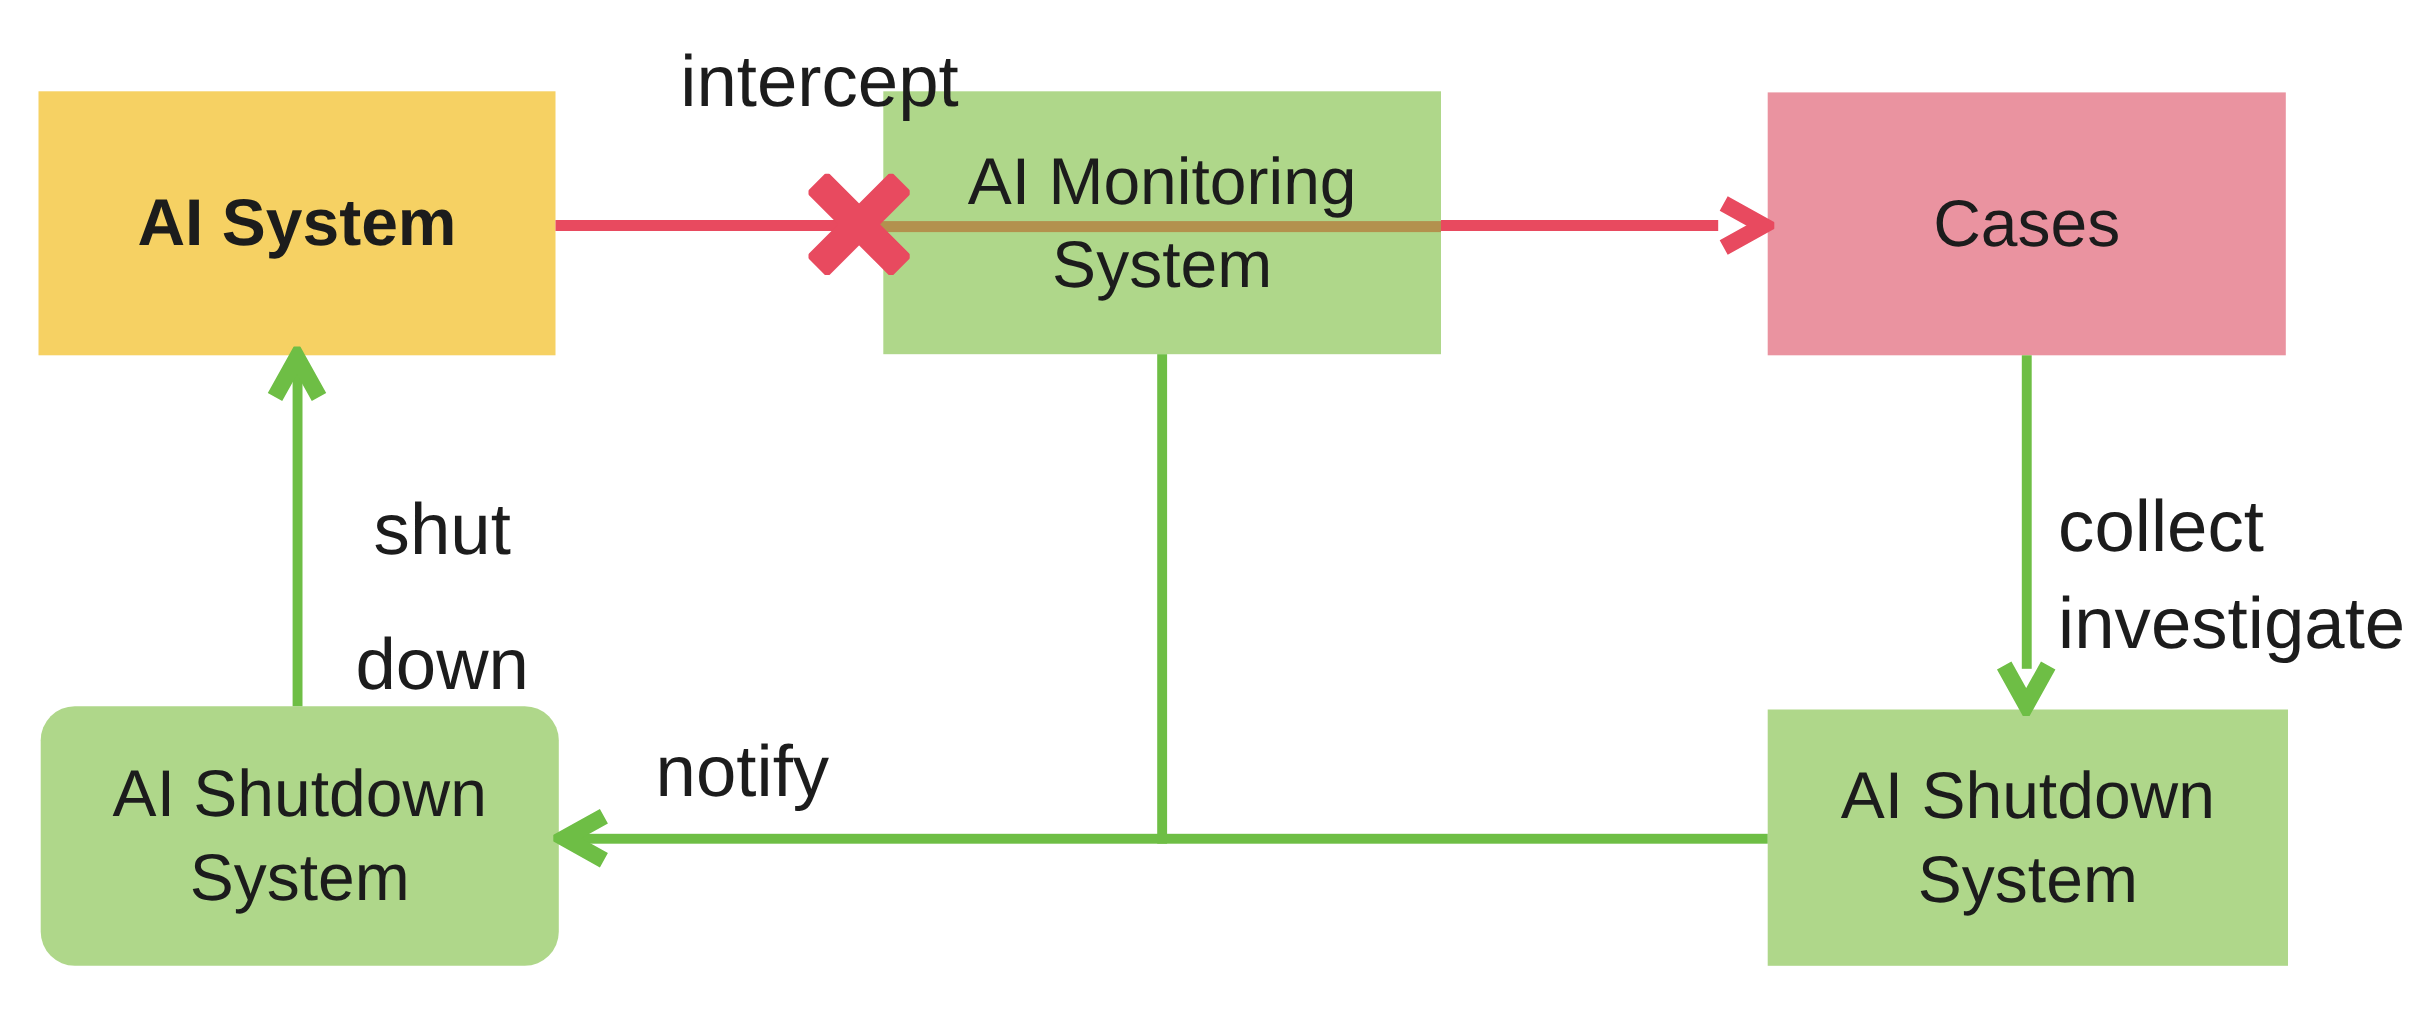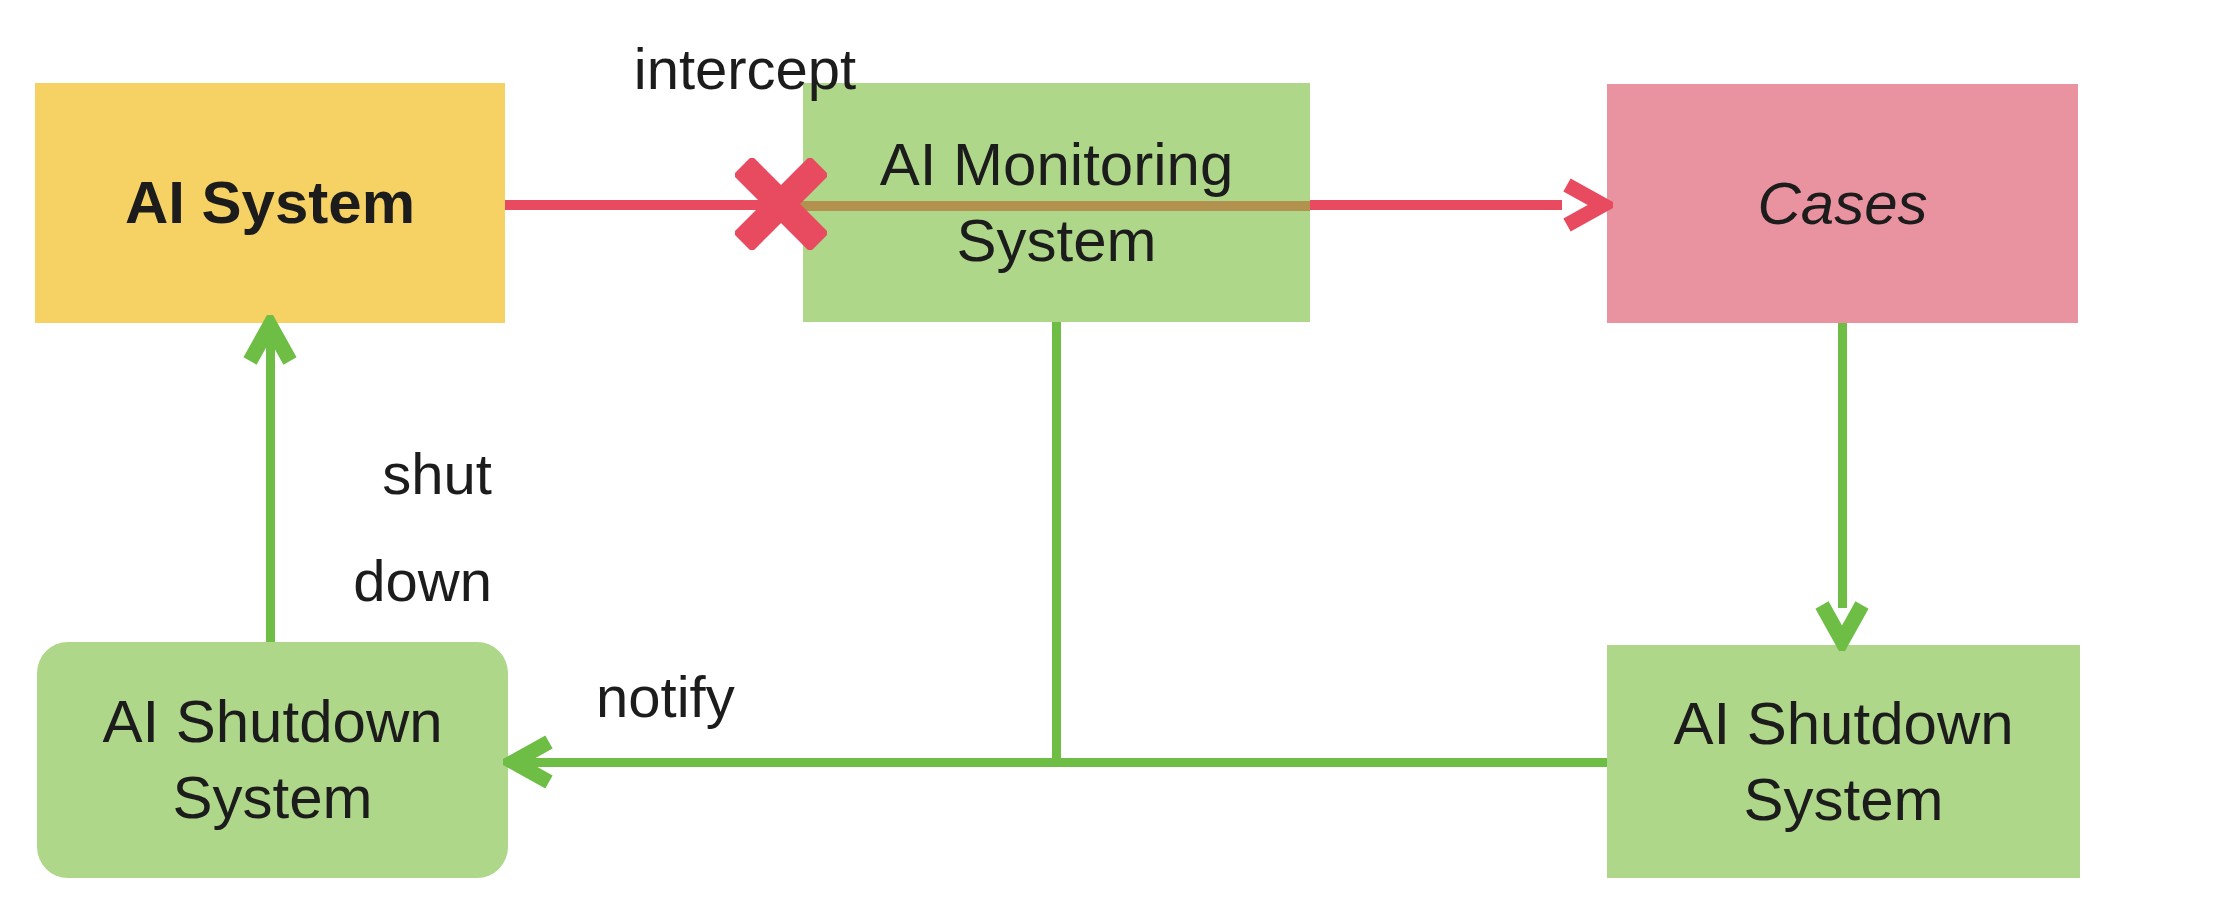--- a/index.html
+++ b/index.html
@@ -27,33 +27,33 @@
   .line-green{background:var(--arrow-green);}
   .line-brown{background:var(--overlap-brown);}
 
   .arrowhead{position:absolute;z-index:2;}
   .arrowhead path, .xmark path{fill:none;stroke-linejoin:miter;}
   .stroke-red{stroke:var(--arrow-red);}
   .stroke-green{stroke:var(--arrow-green);}
 
   .edge-label{
     position:absolute;z-index:2;
-    font-size:58px;line-height:1.2;
+    font-size:66px;line-height:1.2;
     white-space:pre-line;
   }
   #lbl-intercept{left:560px;top:34px;width:370px;text-align:center;}
   #lbl-commit{left:1328px;top:42px;text-align:left;line-height:1.22;}
   #lbl-collect{left:1871px;top:434px;text-align:left;line-height:1.34;}
   #lbl-notify{left:596px;top:662px;}
-  #lbl-shutdown{left:312px;top:420px;width:180px;text-align:right;line-height:1.85;}
+  #lbl-shutdown{left:312px;top:420px;width:180px;text-align:center;line-height:1.85;}
 
   
   #node-ai-system{left:35px;top:83px;width:470px;height:240px;}
   #node-ai-monitoring{left:803px;top:83px;width:507px;height:239px;}
-  #node-cases{left:1607px;top:84px;width:471px;height:239px;font-style:italic;}
+  #node-cases{left:1607px;top:84px;width:471px;height:239px;}
   #node-ai-shutdown{left:37px;top:642px;width:471px;height:236px;border-radius:31px;}
   #node-ai-detective{left:1607px;top:645px;width:473px;height:233px;}
 
   
   #intercept-line{left:505px;top:200px;width:281px;height:10px;}
   #overlap-line{left:786px;top:201px;width:524px;height:10px;}
   #offense-line{left:1310px;top:200px;width:252px;height:10px;}
   #offense-head{left:1555px;top:177px;}
   #xmark{left:735px;top:158px;}
   #shutdown-line{left:266px;top:336px;width:9px;height:306px;}
@@ -110,17 +110,19 @@
   <svg class="arrowhead" id="collect-head" width="56" height="58" viewBox="0 0 56 58">
     <path class="stroke-green" d="M8 12 L28 48 L48 12" stroke-width="15"></path>
   </svg>
 
   <div class="line line-green" id="notify-line"></div>
   <svg class="arrowhead" id="notify-head" width="58" height="56" viewBox="0 0 58 56">
     <path class="stroke-green" d="M46 8 L10 28 L46 48" stroke-width="15"></path>
   </svg>
 
   <div class="edge-label" id="lbl-intercept">intercept</div>
+  <div class="edge-label" id="lbl-collect">collect
+investigate</div>
   <div class="edge-label" id="lbl-notify">notify</div>
   <div class="edge-label" id="lbl-shutdown">shut
 down</div>
 
 </div>
 
 </body></html>

